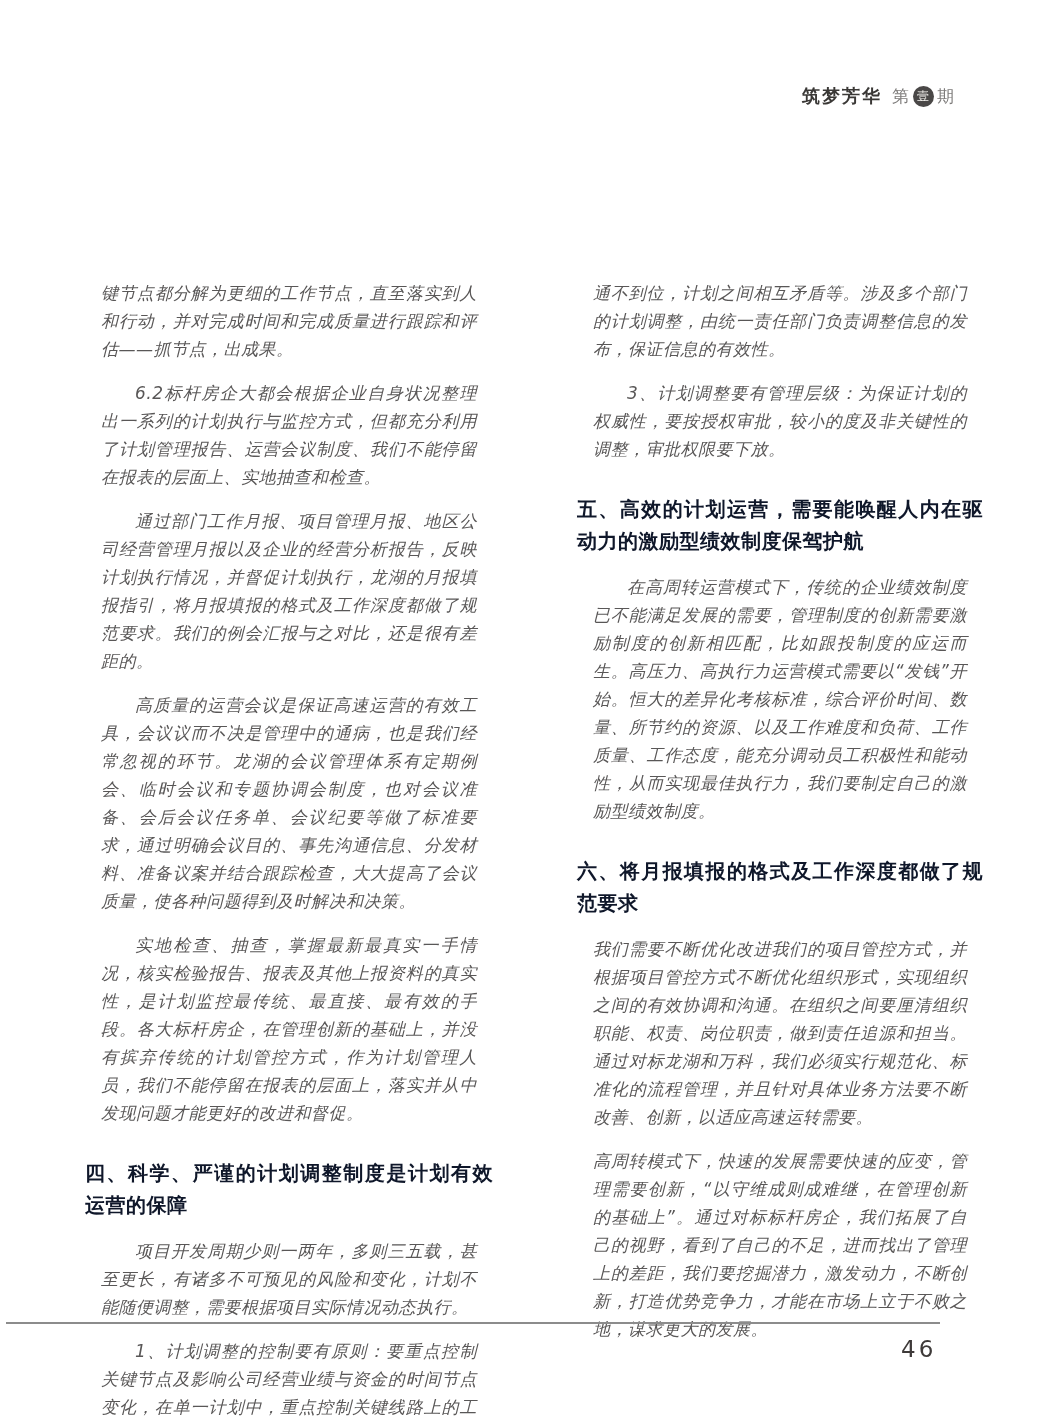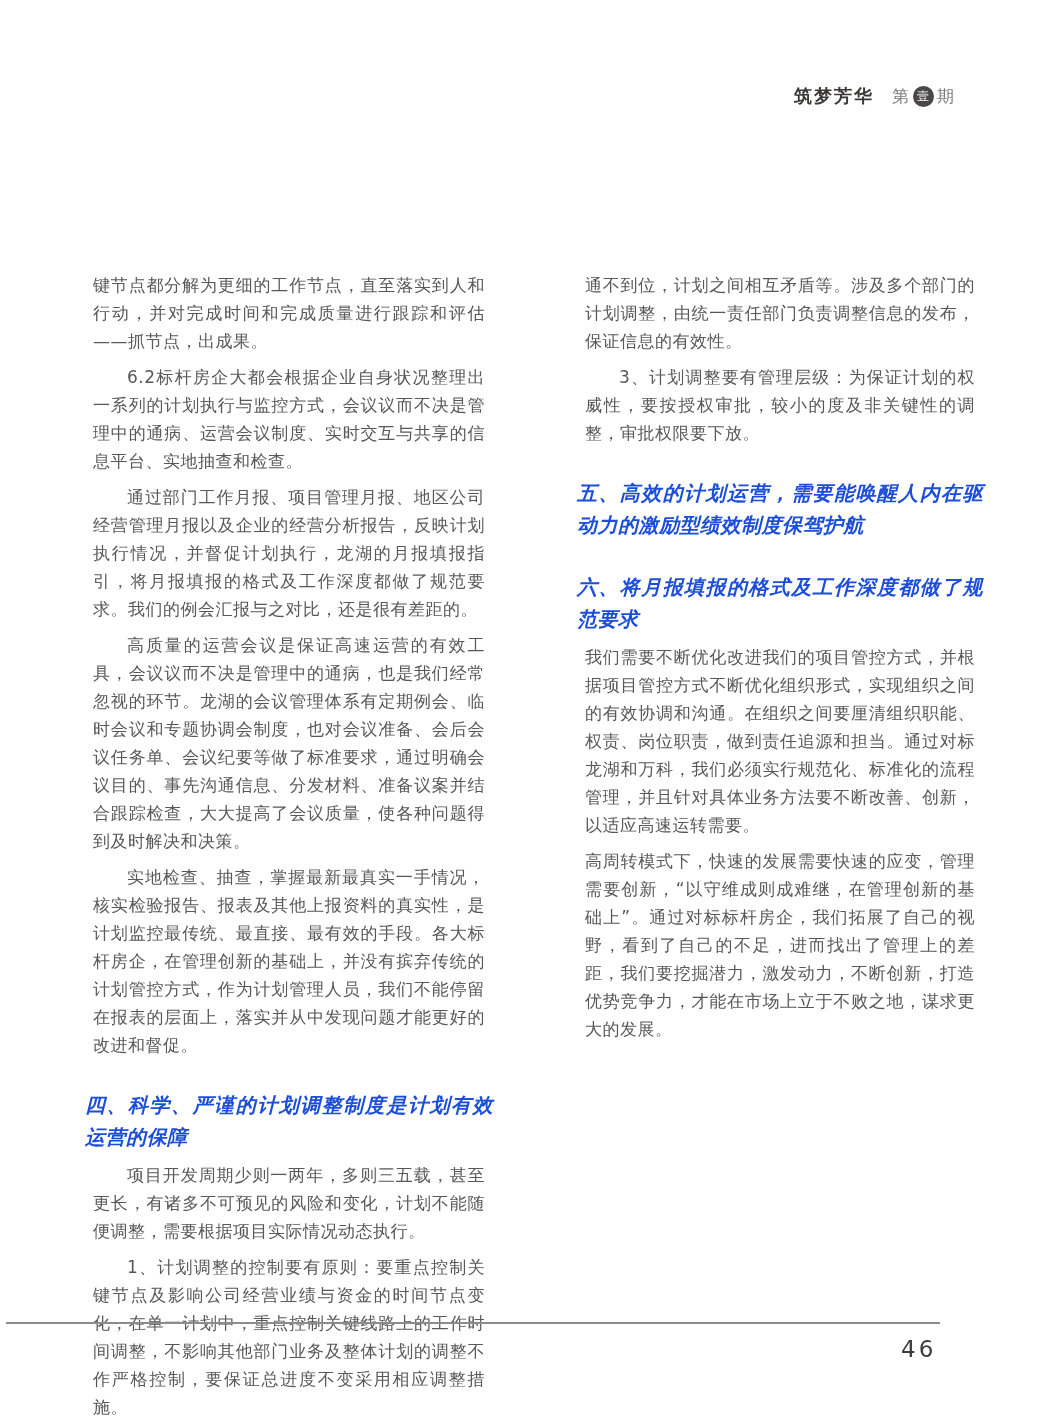--- a/index.html
+++ b/index.html
@@ -11,21 +11,21 @@
     font-family: "DejaVu Sans", sans-serif;
     overflow: hidden;
   }
   
   .header {
     position: absolute;
     top: 84px;
     right: 96px;
     display: flex;
     align-items: center;
-    gap: 18px;
+    gap: 10px;
   }
   .mag-title {
     font-size: 18px;
     font-weight: bold;
     color: #3a3836;
     letter-spacing: 2px;
   }
   .issue {
     display: flex;
     align-items: center;
@@ -52,33 +52,33 @@
     top: 263px;
     font-size: 17px;
     line-height: 28px;
     color: #595757;
     text-align: justify;
     letter-spacing: 0.5px;
   }
   .col-left  { left: 85px;  width: 408px; }
   .col-right { left: 577px; width: 406px; }
   .col p {
-    margin: 8px;
+    margin: 16px;
     text-indent: 2em;
+    font-style: italic;
   }
   .col p.flush { text-indent: 0; }
   .col h2 {
     margin: 30px 0 8px 0;
     font-size: 20px;
     line-height: 32px;
     font-weight: bold;
-    color: #1d4ed8;
+    color: #0f172a;
     text-align: justify;
     letter-spacing: 0.5px;
-    font-style: italic;
   }
   
   .rule {
     position: absolute;
     left: 6px;
     top: 1322px;
     width: 934px;
     height: 2px;
     background: #8c8c8c;
   }
@@ -101,34 +101,35 @@
     <span class="mag-title">筑梦芳华</span>
     <span class="issue">
       <span>第</span>
       <span class="badge">壹</span>
       <span>期</span>
     </span>
   </div>
 
   <div class="col col-left">
     <p class="flush">键节点都分解为更细的工作节点，直至落实到人和行动，并对完成时间和完成质量进行跟踪和评估——抓节点，出成果。</p>
-    <p>6.2标杆房企大都会根据企业自身状况整理出一系列的计划执行与监控方式，会议议而不决是管理中的通病、运营会议制度、实时交互与共享的信息平台、实地抽查和检查。</p>
+    <p>6.2标杆房企大都会根据企业自身状况整理出一系列的计划执行与监控方式，但都充分利用了计划管理报告、运营会议制度、我们不能停留在报表的层面上、实地抽查和检查。</p>
     <p>通过部门工作月报、项目管理月报、地区公司经营管理月报以及企业的经营分析报告，反映计划执行情况，并督促计划执行，龙湖的月报填报指引，将月报填报的格式及工作深度都做了规范要求。我们的例会汇报与之对比，还是很有差距的。</p>
     <p>高质量的运营会议是保证高速运营的有效工具，会议议而不决是管理中的通病，也是我们经常忽视的环节。龙湖的会议管理体系有定期例会、临时会议和专题协调会制度，也对会议准备、会后会议任务单、会议纪要等做了标准要求，通过明确会议目的、事先沟通信息、分发材料、准备议案并结合跟踪检查，大大提高了会议质量，使各种问题得到及时解决和决策。</p>
     <p>实地检查、抽查，掌握最新最真实一手情况，核实检验报告、报表及其他上报资料的真实性，是计划监控最传统、最直接、最有效的手段。各大标杆房企，在管理创新的基础上，并没有摈弃传统的计划管控方式，作为计划管理人员，我们不能停留在报表的层面上，落实并从中发现问题才能更好的改进和督促。</p>
     <h2>四、科学、严谨的计划调整制度是计划有效运营的保障</h2>
     <p>项目开发周期少则一两年，多则三五载，甚至更长，有诸多不可预见的风险和变化，计划不能随便调整，需要根据项目实际情况动态执行。</p>
     <p>1、计划调整的控制要有原则：要重点控制关键节点及影响公司经营业绩与资金的时间节点变化，在单一计划中，重点控制关键线路上的工作时间调整，不影响其他部门业务及整体计划的调整不作严格控制，要保证总进度不变采用相应调整措施。</p>
 
   </div>
 
   <div class="col col-right">
     <p class="flush">通不到位，计划之间相互矛盾等。涉及多个部门的计划调整，由统一责任部门负责调整信息的发布，保证信息的有效性。</p>
     <p>3、计划调整要有管理层级：为保证计划的权威性，要按授权审批，较小的度及非关键性的调整，审批权限要下放。</p>
     <h2>五、高效的计划运营，需要能唤醒人内在驱动力的激励型绩效制度保驾护航</h2>
+    <p>在高周转运营模式下，传统的企业绩效制度已不能满足发展的需要，管理制度的创新需要激励制度的创新相匹配，比如跟投制度的应运而生。高压力、高执行力运营模式需要以“发钱”开始。恒大的差异化考核标准，综合评价时间、数量、所节约的资源、以及工作难度和负荷、工作质量、工作态度，能充分调动员工积极性和能动性，从而实现最佳执行力，我们要制定自己的激励型绩效制度。</p>
     <h2>六、将月报填报的格式及工作深度都做了规范要求</h2>
     <p class="flush">我们需要不断优化改进我们的项目管控方式，并根据项目管控方式不断优化组织形式，实现组织之间的有效协调和沟通。在组织之间要厘清组织职能、权责、岗位职责，做到责任追源和担当。通过对标龙湖和万科，我们必须实行规范化、标准化的流程管理，并且针对具体业务方法要不断改善、创新，以适应高速运转需要。</p>
     <p class="flush">高周转模式下，快速的发展需要快速的应变，管理需要创新，“以守维成则成难继，在管理创新的基础上”。通过对标标杆房企，我们拓展了自己的视野，看到了自己的不足，进而找出了管理上的差距，我们要挖掘潜力，激发动力，不断创新，打造优势竞争力，才能在市场上立于不败之地，谋求更大的发展。</p>
   </div>
 
   <div class="rule"></div>
   <div class="page-num">46</div>
 
 </div>
 

